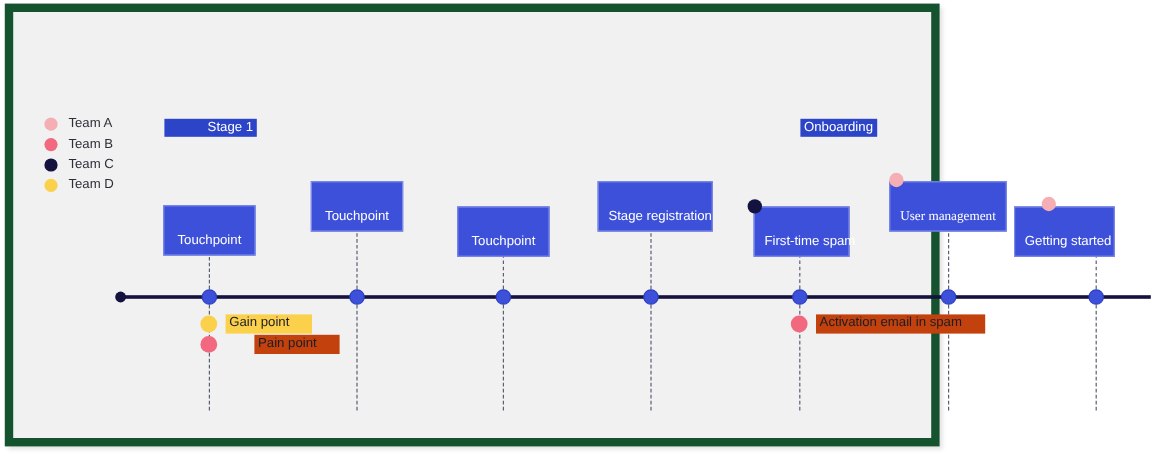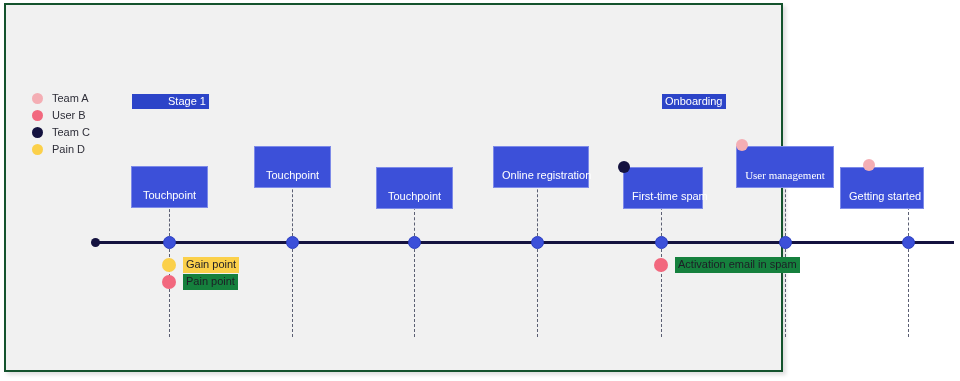--- a/index.html
+++ b/index.html
@@ -14,21 +14,21 @@
     font-family: "Liberation Sans", sans-serif;
   }
 
   #canvas {
     position: absolute;
     left: 4px;
     top: 3px;
     width: 779px;
     height: 369px;
     background: #f1f1f1;
-    border: 2px solid #14532d;
+    border: 7px solid #14532d;
     box-shadow: 3px 3px 4px rgba(0,0,0,0.13);
     box-sizing: border-box;
   }
 
   
   .legend {
     position: absolute;
     left: 26px;
     top: 86px;
   }
@@ -131,48 +131,48 @@
   .annot-dot {
     width: 14px;
     height: 14px;
     border-radius: 50%;
     flex: 0 0 auto;
   }
   .annot-text {
     font-size: 11px;
     color: #1d1d26;
     line-height: 13px;
-    padding: 1px 3px 2px 3px;
+    padding: 1px 19px 2px 3px;
     margin-left: 7px;
     white-space: nowrap;
   }
   .hl-gain { background: #fbd04a; }
-  .hl-pain { background: #15803d; }
+  .hl-pain { background: #c2410c; }
 </style>
 </head>
 <body>
 
 <div id="canvas">
 
   <div class="legend">
       <div class="legend-row">
         <span class="legend-dot" style="background: rgb(244, 174, 180);"></span>
         <span class="legend-label">Team A</span>
       </div>
       <div class="legend-row">
         <span class="legend-dot" style="background: rgb(242, 104, 126);"></span>
-        <span class="legend-label">User B</span>
+        <span class="legend-label">Team B</span>
       </div>
       <div class="legend-row">
         <span class="legend-dot" style="background: rgb(20, 18, 63);"></span>
         <span class="legend-label">Team C</span>
       </div>
       <div class="legend-row">
         <span class="legend-dot" style="background: rgb(251, 208, 74);"></span>
-        <span class="legend-label">Pain D</span>
+        <span class="legend-label">Team D</span>
       </div>
     </div>
 
   <div>
       <div class="stage-label" style="left: 126px; top: 89px; padding-left: 36px;">Stage 1</div>
       <div class="stage-label" style="left: 628px; top: 89px; margin-left: 28px;">Onboarding</div>
     </div>
 
   <div class="axis-line"></div>
   <div class="axis-start-dot"></div>
@@ -194,37 +194,37 @@
       <div class="stem-down" style="left: 902px; top: 244px; height: 88px;"></div>
     </div>
   <div>
       <div class="stem-up" style="left: 163px; top: 185px; height: 46px;"></div>
       <div class="card" style="left: 125px; top: 161px; width: 77px; text-align: center;">Touchpoint</div>
       <div class="stem-up" style="left: 286px; top: 165px; height: 66px;"></div>
       <div class="card" style="left: 248px; top: 141px; width: 77px; text-align: center;">Touchpoint</div>
       <div class="stem-up" style="left: 408px; top: 186px; height: 45px;"></div>
       <div class="card" style="left: 370px; top: 162px; width: 77px; text-align: center;">Touchpoint</div>
       <div class="stem-up" style="left: 531px; top: 165px; height: 66px;"></div>
-      <div class="card" style="left: 487px; top: 141px; width: 96px; text-align: center;">Online registration</div>
+      <div class="card" style="left: 487px; top: 141px; width: 96px; text-align: center;">Stage registration</div>
       <div class="stem-up" style="left: 655px; top: 186px; height: 45px;"></div>
       <div class="card" style="left: 617px; top: 162px; width: 80px; text-align: center;">First-time spam</div>
       <div class="team-dot" style="left: 612px; top: 156px; background: rgb(20, 18, 63);"></div>
       <div class="stem-up" style="left: 779px; top: 165px; height: 66px;"></div>
       <div class="card" style="left: 730px; top: 141px; width: 98px; text-align: center; font-family: Liberation Serif, serif;">User management</div>
       <div class="team-dot" style="left: 730px; top: 134px; background: rgb(244, 174, 180);"></div>
       <div class="stem-up" style="left: 902px; top: 186px; height: 45px;"></div>
       <div class="card" style="left: 834px; top: 162px; width: 84px; text-align: left;">Getting started</div>
       <div class="team-dot" style="left: 857px; top: 154px; background: rgb(244, 174, 180);"></div>
     </div>
   <div>
       <div class="annot" style="left: 156px; top: 252px;">
         <span class="annot-dot" style="background: rgb(251, 208, 74);"></span>
         <span class="annot-text hl-gain">Gain point</span>
       </div>
-      <div class="annot" style="left: 156px; top: 269px;">
+      <div class="annot" style="left: 156px; top: 269px; gap: 24px;">
         <span class="annot-dot" style="background: rgb(242, 104, 126);"></span>
         <span class="annot-text hl-pain">Pain point</span>
       </div>
       <div class="annot" style="left: 648px; top: 252px;">
         <span class="annot-dot" style="background: rgb(242, 104, 126);"></span>
         <span class="annot-text hl-pain">Activation email in spam</span>
       </div>
     </div>
 
 </div>

